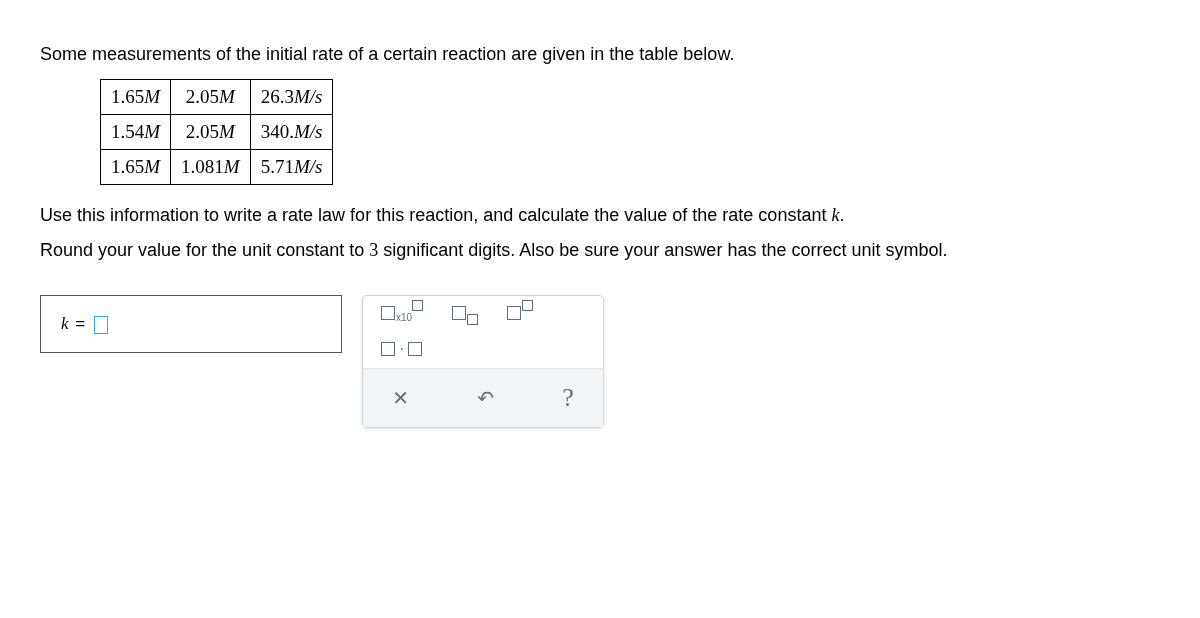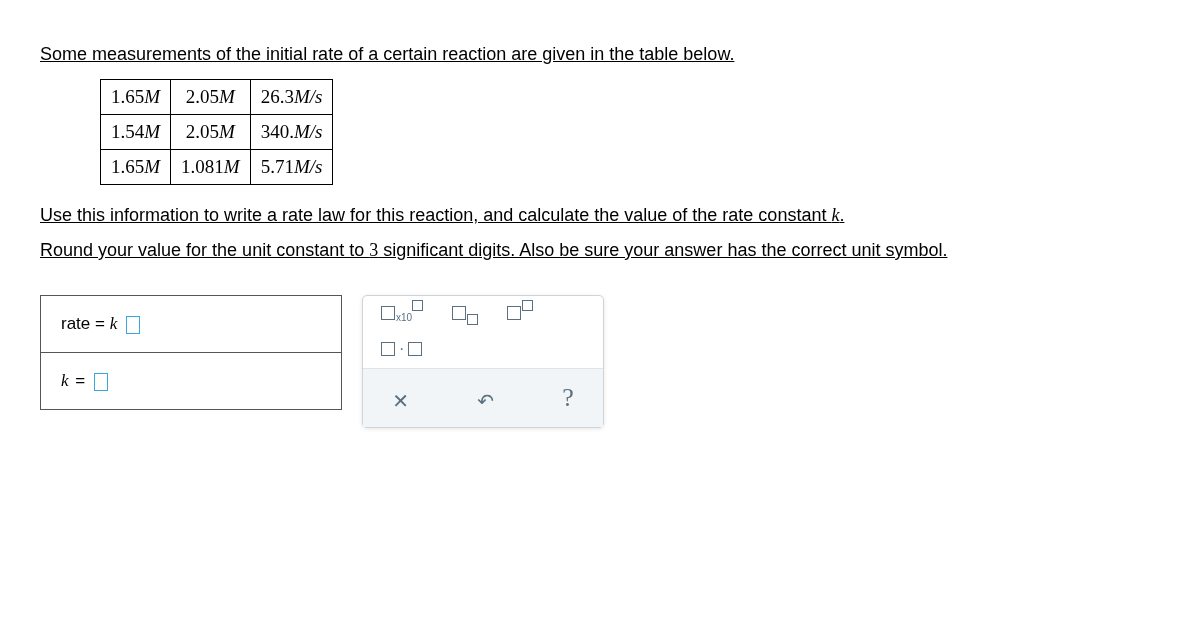--- a/index.html
+++ b/index.html
@@ -57,21 +57,21 @@
     margin-left:20px;
     margin-top:20px;
     border:1px solid #cdd4da;
     border-radius:5px;
     background:#fff;
     box-shadow:0 1px 4px rgba(0,0,0,0.1);
     width:240px;
   }
   .tool-row {
     display:flex;
-    align-items:flex-end;
+    align-items:center;
     padding:10px 18px;
     gap:30px;
   }
   .tool-row.bottom {
     background:#f2f5f7;
     border-top:1px solid #e0e4e8;
     justify-content:space-around;
     padding:14px 10px;
   }
   .mini-box {
@@ -80,21 +80,21 @@
   .mini-box-sup { position:relative; top:-8px; left:1px; width:9px; height:9px; }
   .mini-box-sub { position:relative; top:6px; left:1px; width:9px; height:9px; }
   .tool-btn { display:inline-flex; align-items:center; cursor:pointer; color:#5a7080; font-size:14px;}
   .action-icon { font-size:20px; color:#5a7080; cursor:pointer; }
   .question-icon {
     font-size:26px; color:#5a7080; font-family:Georgia,serif; cursor:pointer;
   }
   .bracket {
     font-family:"Times New Roman",serif; font-size:28px; position:relative; top:2px;
   }
-  p { margin: 14px 0; text-decoration: underline; }
+  p { margin: 14px 0; }
 </style>
 </head>
 <body>
 
 <p>Some measurements of the initial rate of a certain reaction are given in the table below.</p>
 
 <table class="data-table">
   <tbody>
   <tr>
     <td class="serif"><span>1.65</span><span class="ital">M</span></td>
@@ -117,25 +117,20 @@
 <p>
   <span>Use this information to write a rate law for this reaction, and calculate the value of the rate constant </span><span class="serif ital">k</span><span>.</span>
 </p>
 
 <p>
   <span>Round your value for the unit constant to </span><span class="serif">3</span><span> significant digits. Also be sure your answer has the correct unit symbol.</span>
 </p>
 
 <div style="display:flex; align-items:flex-start;">
   <div class="answer-box">
-    <div class="answer-row">
-      <span>rate = </span>
-      <span class="serif ital">k</span>
-      <span class="placeholder"></span>
-    </div>
     <div class="answer-row">
       <span class="serif ital" style="margin-right:2px;">k</span>
       <span> = </span>
       <span class="placeholder"></span>
     </div>
   </div>
 
   <div class="tool-panel">
     <div class="tool-row">
       <span class="tool-btn">

